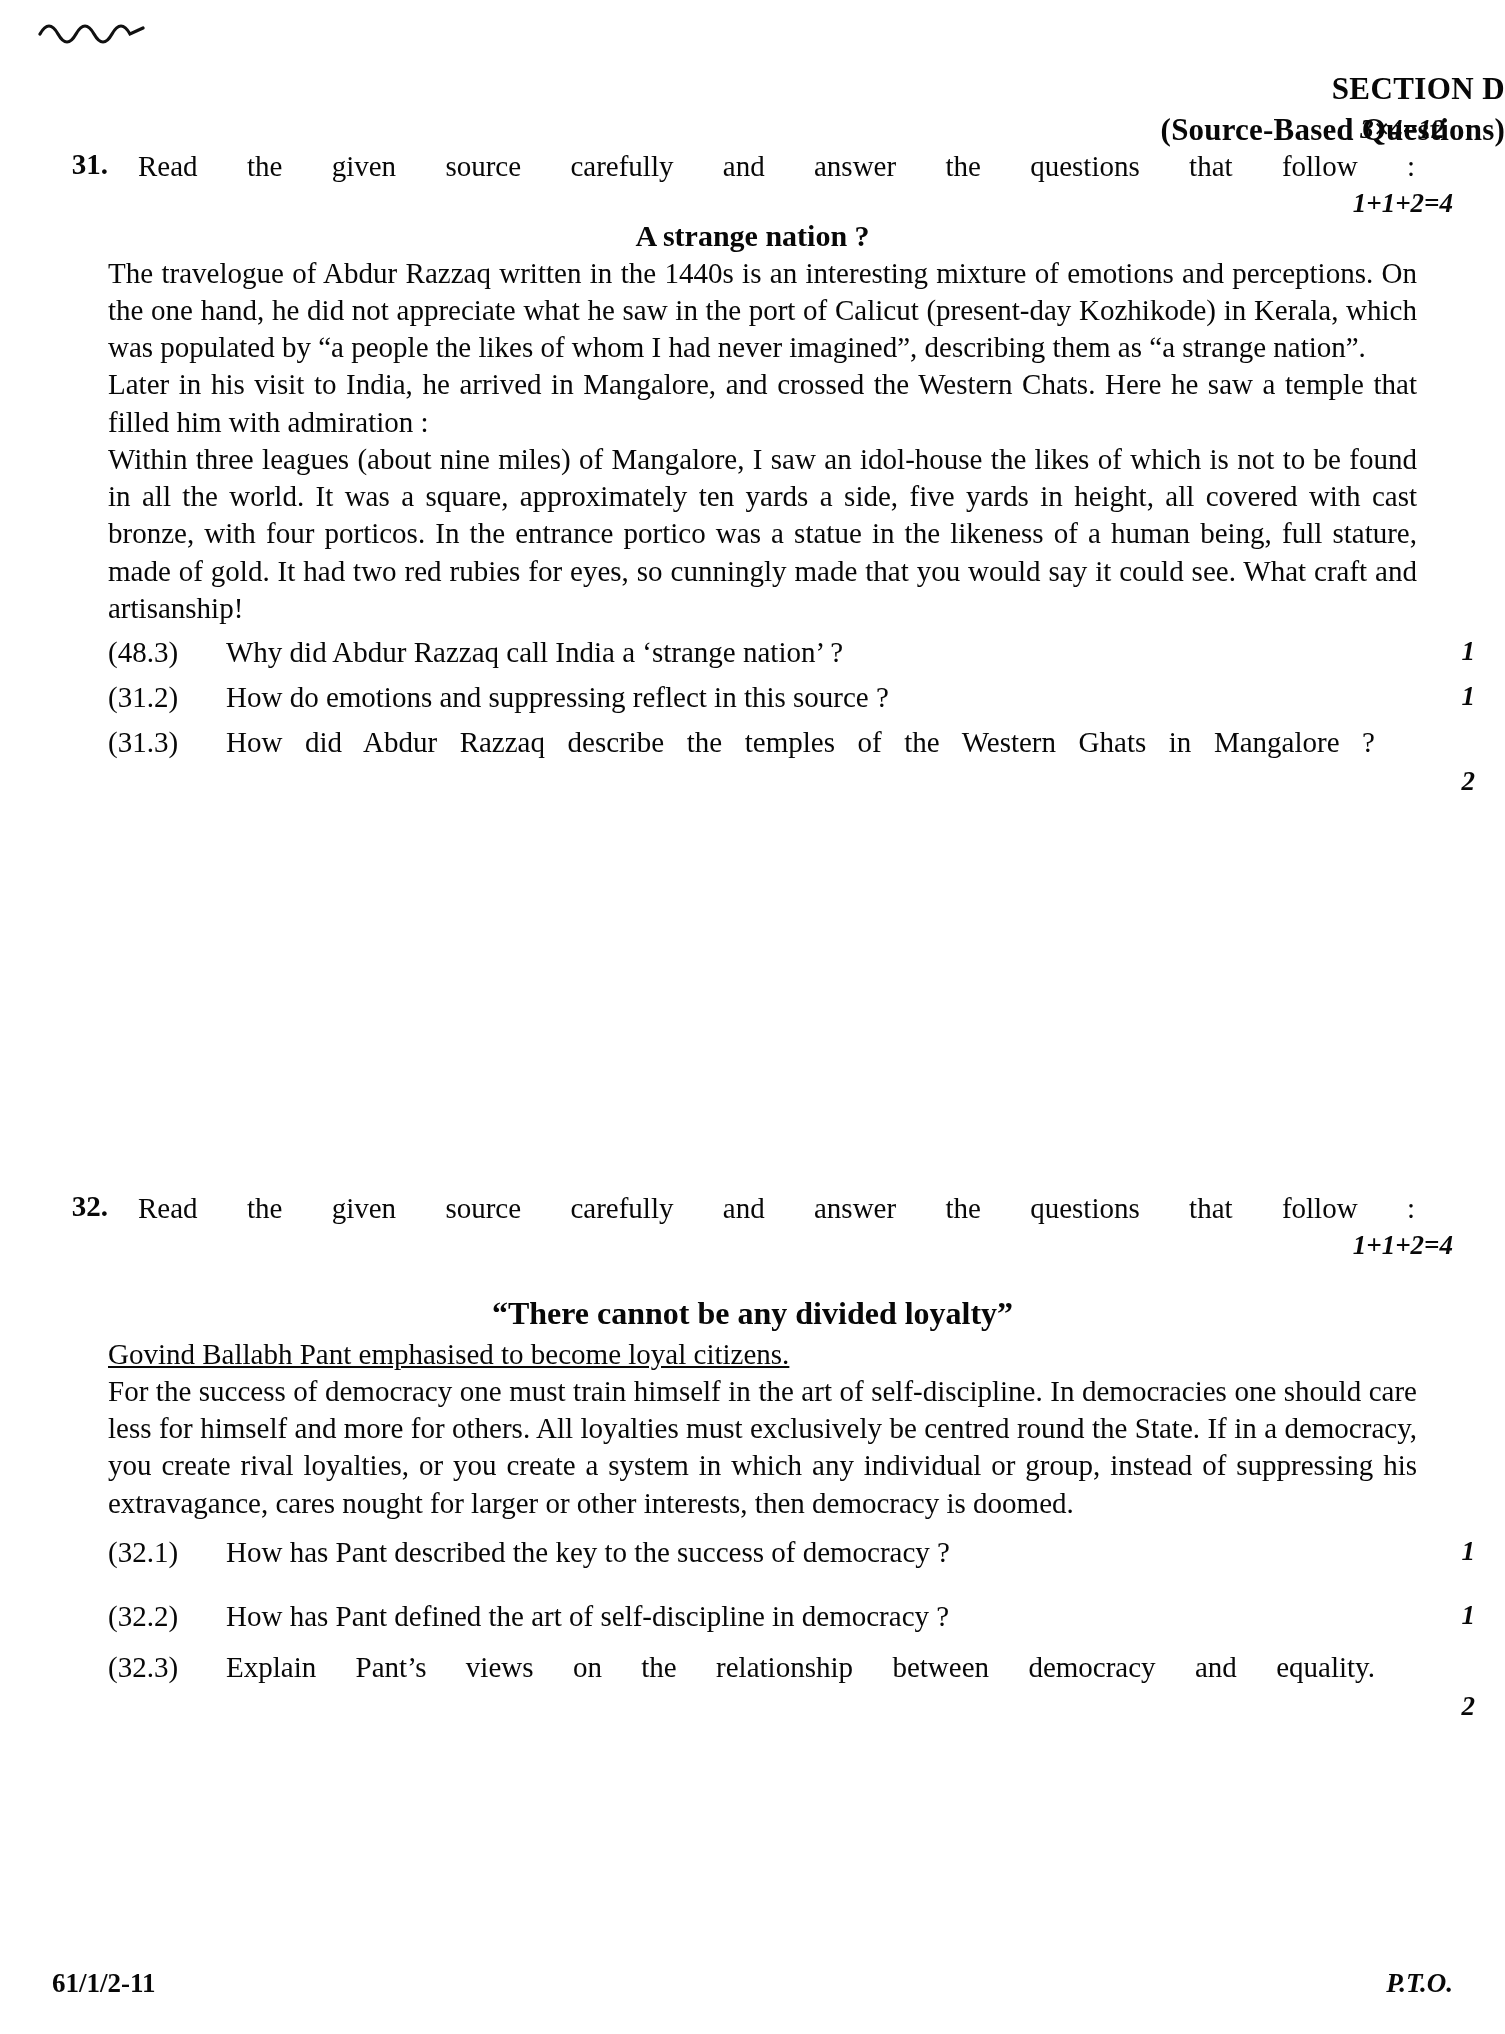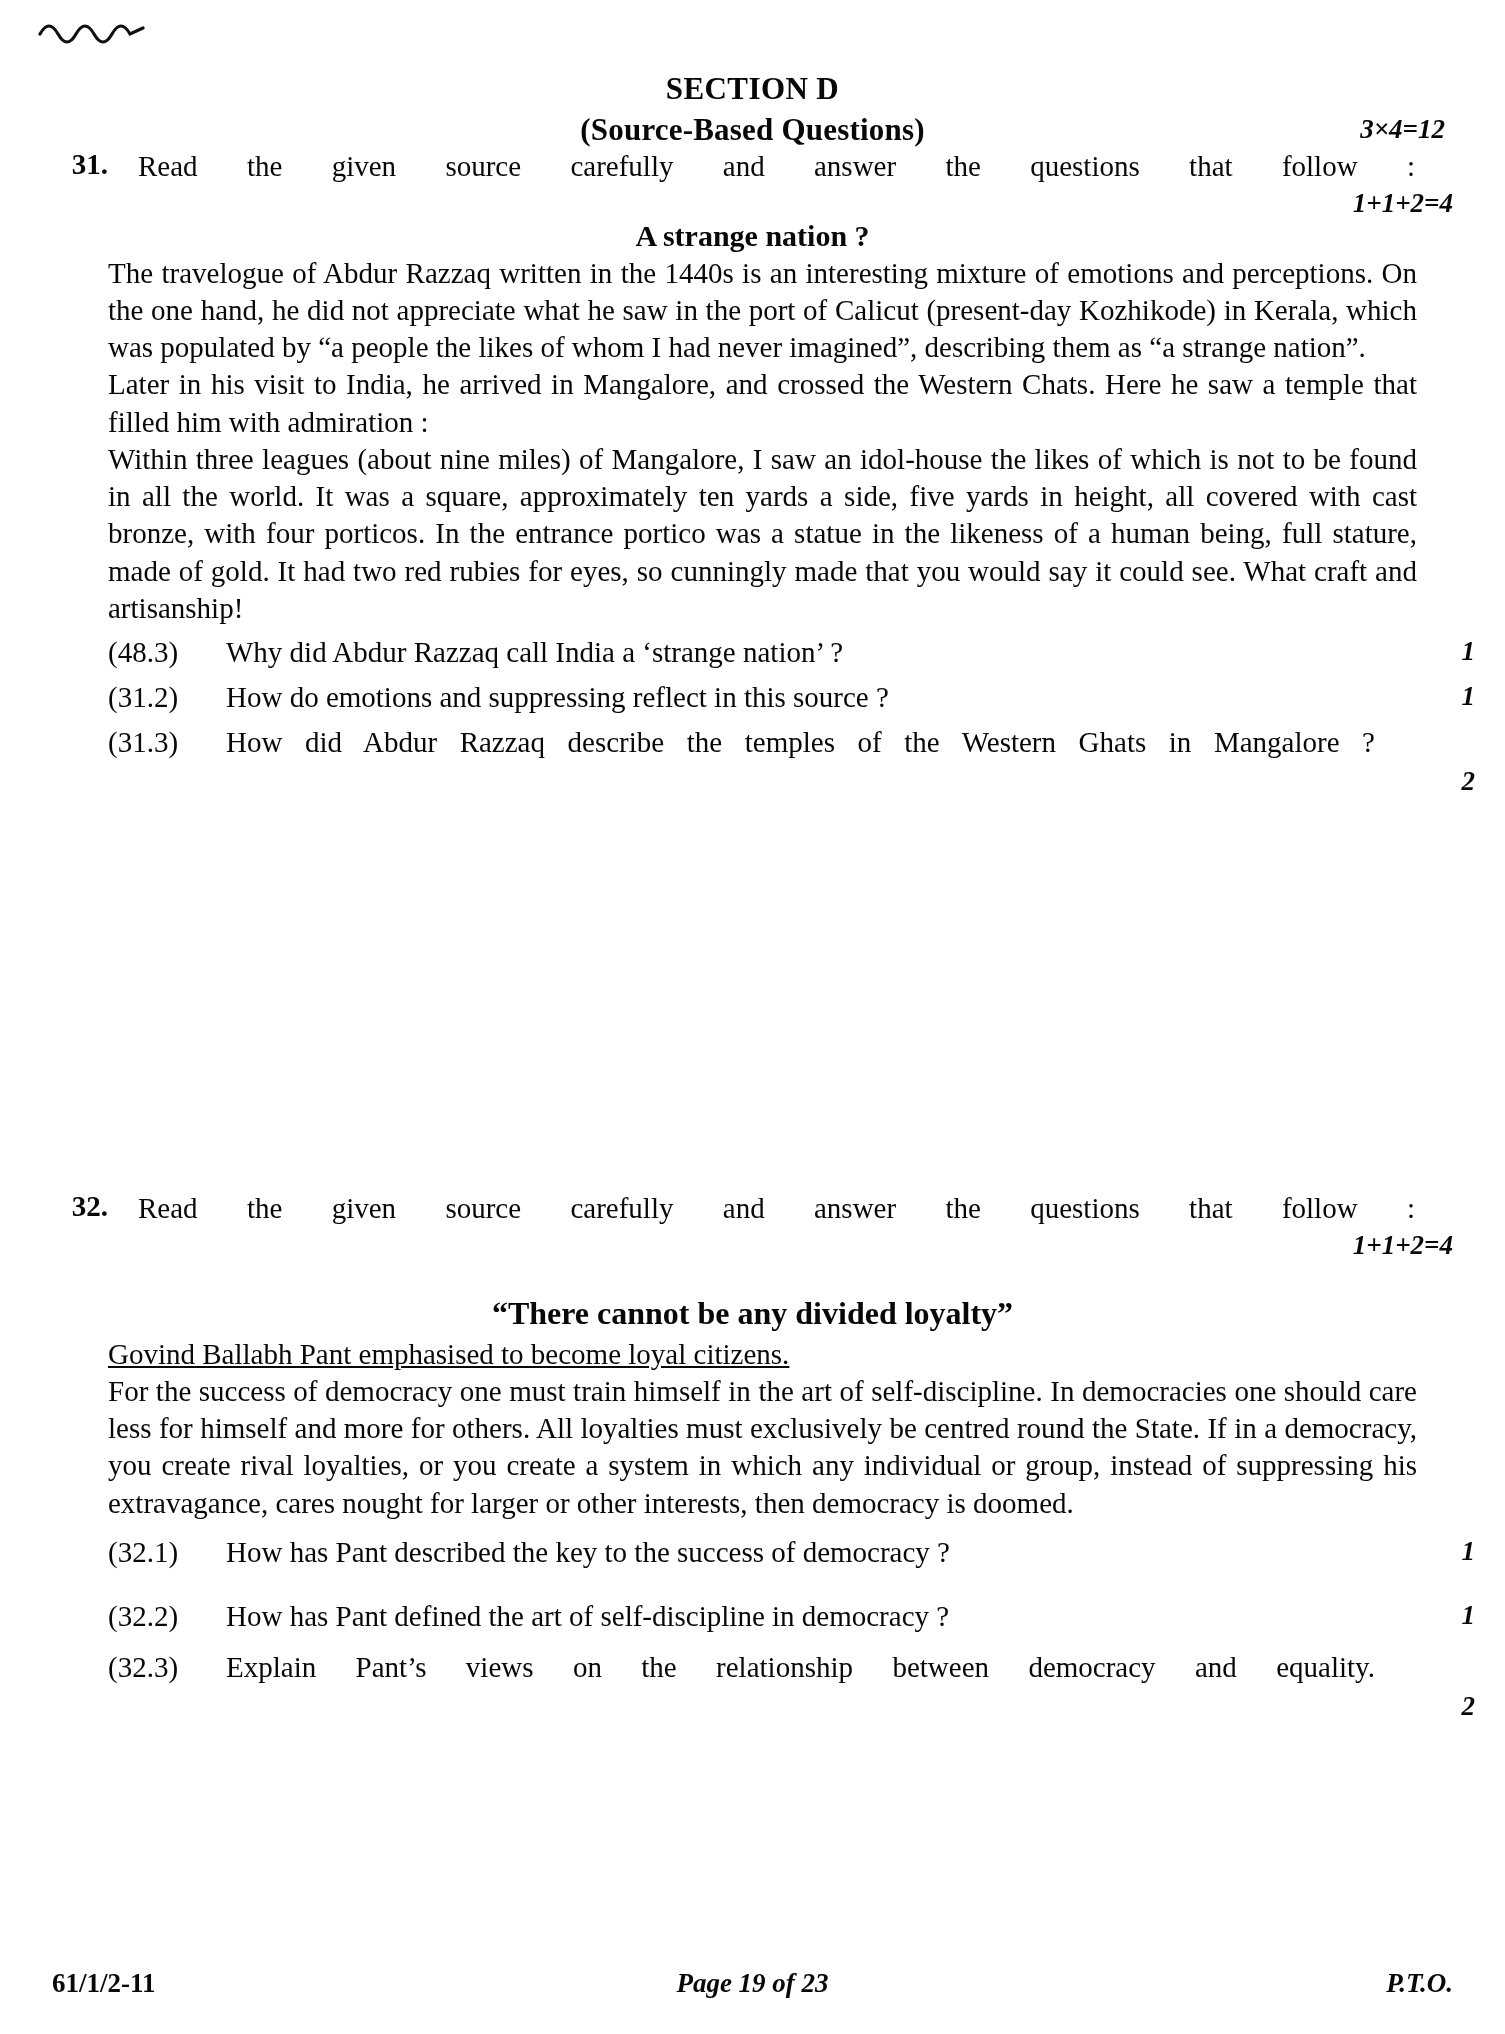--- a/index.html
+++ b/index.html
@@ -32,21 +32,21 @@
     width: 110px;
     height: 40px;
   }
 
   
   .section-head {
     position: absolute;
     left: 0;
     top: 70px;
     width: 1505px;
-    text-align: center;
+    text-align: right;
   }
   .section-title {
     font-weight: bold;
     font-size: 31px;
     letter-spacing: 0.4px;
     line-height: 1.25;
   }
   .section-sub {
     font-weight: bold;
     font-size: 31px;
@@ -264,17 +264,16 @@
     <div class="subq" style="margin-top:14px;">
       <span class="lbl">(32.3)</span>
       <span class="body fulljust">Explain Pant’s views on the relationship between democracy and equality.</span>
       <span class="mk" style="top:40px;">2</span>
     </div>
 
   </div>
 
   <div class="footer">
     <span class="left">61/1/2-11</span>
-    <span class="center">Page 19 of 23</span>
     <span class="right">P.T.O.</span>
   </div>
 
 </div>
 
 </body></html>

